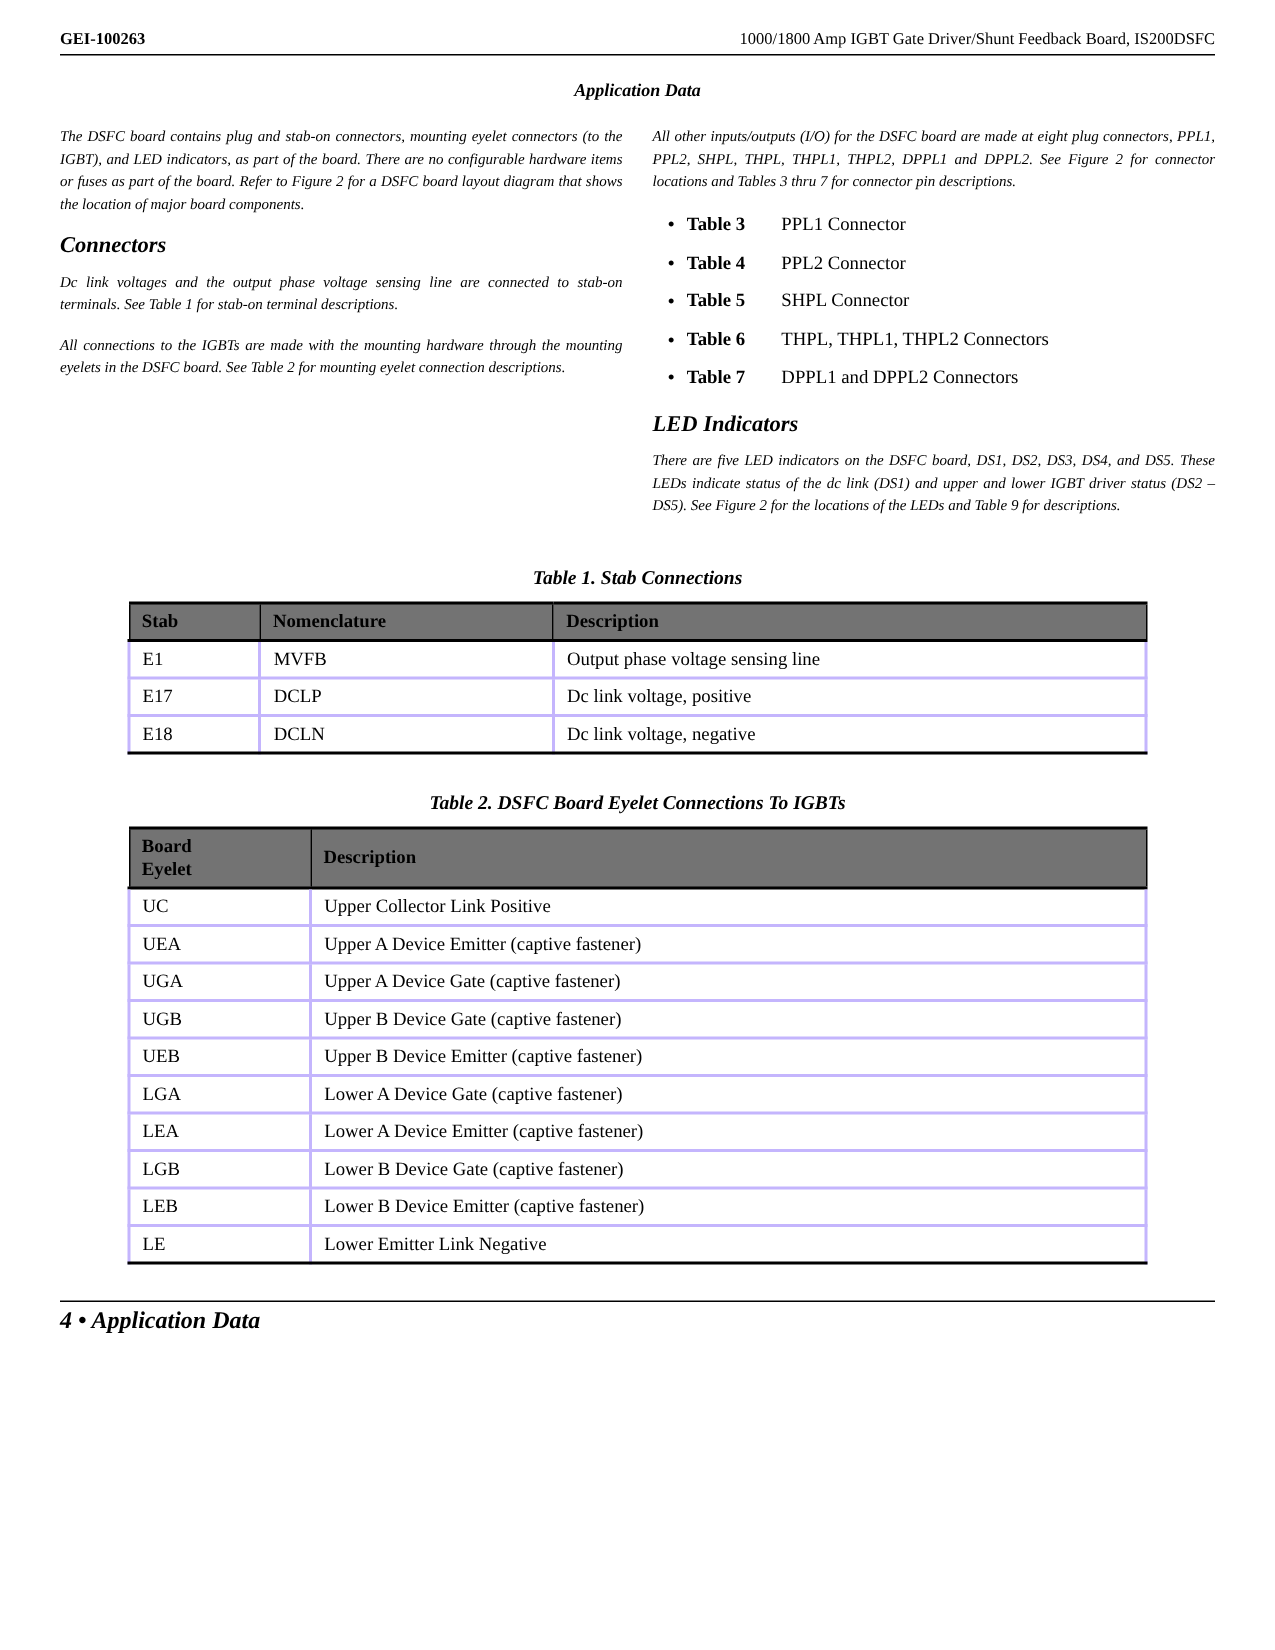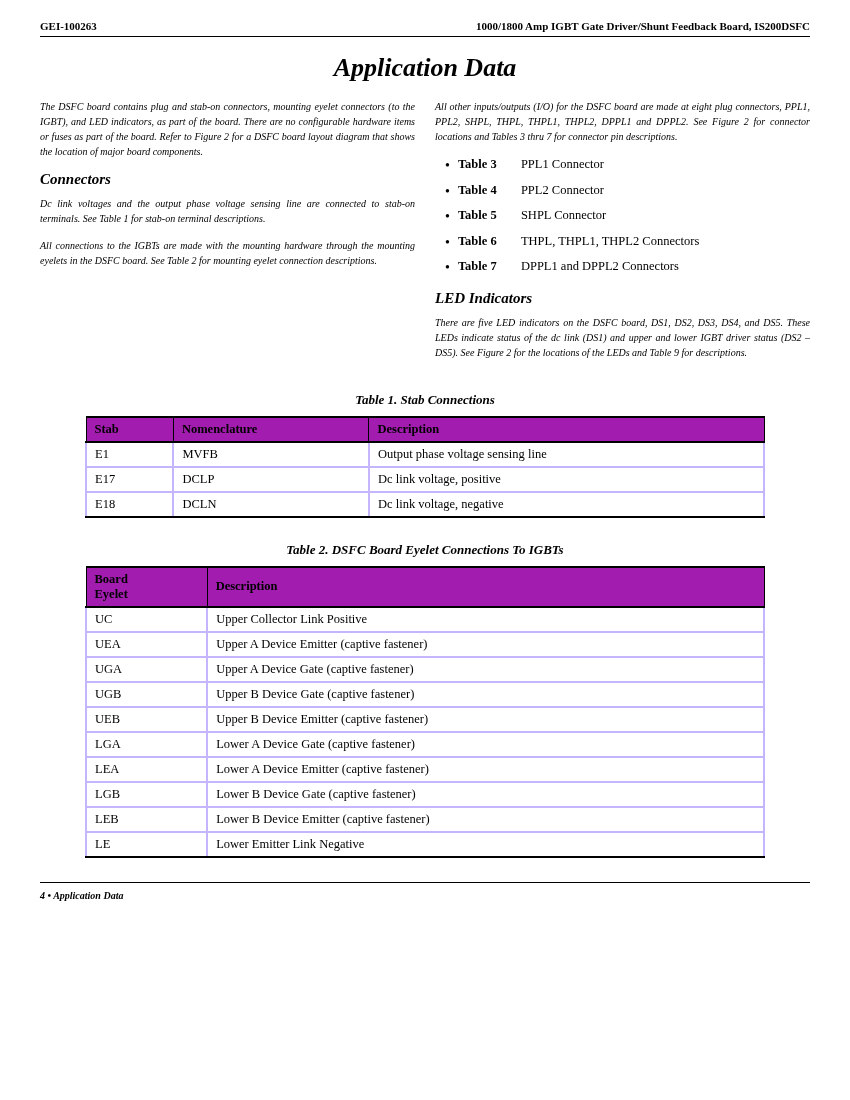--- a/index.html
+++ b/index.html
@@ -26,29 +26,29 @@
       padding-bottom: 4px;
       margin-bottom: 16px;
       gap: 28px;
     }
     .header-left {
       font-size: 11px;
       font-weight: bold;
     }
     .header-center {
       font-size: 11px;
-      font-weight: bold;
+      font-weight: normal;
       text-align: left;
     }
 
     
     .page-title {
       text-align: center;
       font-style: italic;
-      font-size: 26px;
+      font-size: 12px;
       font-weight: bold;
       margin-bottom: 16px;
     }
 
     
     .two-col {
       display: flex;
       gap: 20px;
       margin-bottom: 20px;
     }
@@ -112,21 +112,21 @@
     table {
       width: 100%;
       border-collapse: collapse;
       font-size: 12.5px;
     }
     table th {
       border: 1px solid #000;
       padding: 4px 8px;
       font-weight: bold;
       text-align: left;
-      background: #a21caf;
+      background: #737373;
     }
     table td {
       border: 2px solid #c4b5fd;
       padding: 4px 8px;
       text-align: left;
     }
     table tr:first-child th,
     table tr:first-child td {
       border-top: 2px solid #000;
     }
@@ -139,21 +139,21 @@
 
     
     .page-footer {
       border-top: 1px solid #000;
       padding-top: 4px;
       margin-top: 10px;
     }
     .footer-text {
       font-style: italic;
       font-weight: bold;
-      font-size: 10px;
+      font-size: 16px;
     }
   </style>
 </head>
 <body>
 
 <div class="page-wrapper">
 
   <div class="page-header">
     <span class="header-left">GEI-100263</span>
     <span class="header-center">1000/1800 Amp IGBT Gate Driver/Shunt Feedback Board, IS200DSFC</span>

